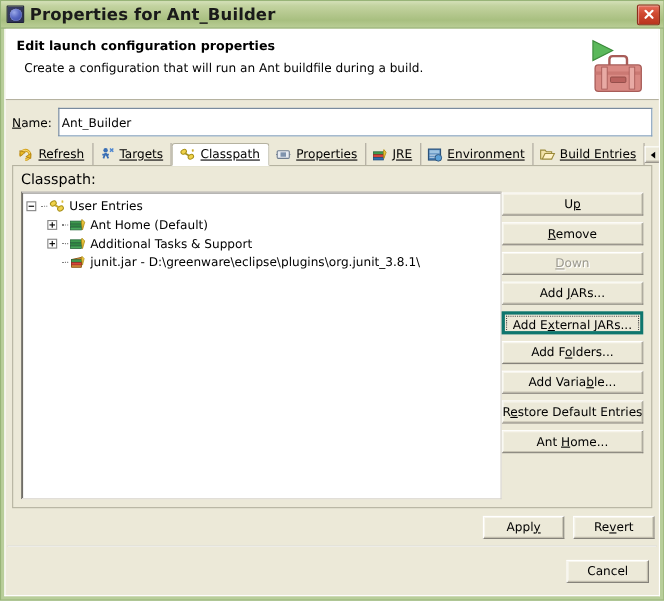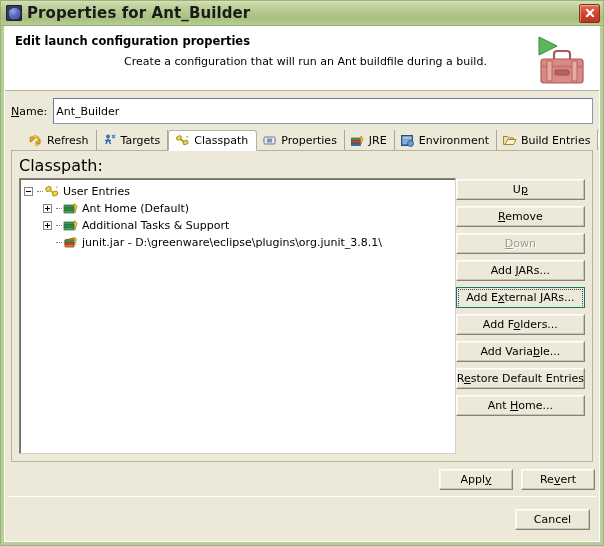--- a/index.html
+++ b/index.html
@@ -108,21 +108,20 @@
   .banner-title {
     font-weight: bold;
     font-size: 11.5px;
     color: #000;
     margin-bottom: 7px;
   }
   .banner-desc {
     font-size: 11px;
     color: #000;
     padding-left: 7px;
-    text-align: center;
   }
   .banner-icon {
     position: absolute;
     right: 10px; top: 3px;
     width: 62px; height: 58px;
   }
 
   
   .name-row {
     flex: 0 0 28px;
@@ -149,23 +148,24 @@
     color: #000;
     padding: 12px 2px;
     outline: none;
   }
 
   
   .tabstrip {
     flex: 0 0 22px;
     display: flex;
     align-items: flex-end;
-    padding: 0 18px;
+    padding: 0 6px;
     margin-top: 3px;
     position: relative;
+    text-decoration: underline;
   }
   .tab {
     height: 20px;
     display: flex;
     align-items: center;
     padding: 0 7px 0 5px;
     font-size: 11px;
     color: #000;
     background: transparent;
     border-right: 1px solid #aaa69a;
@@ -219,21 +219,21 @@
     margin: 0 6px;
     background: #ece9d8;
     border: 1px solid #b5b2a0;
     border-top: 1px solid #b5b2a0;
     display: flex;
     flex-direction: column;
     padding: 5px 7px 7px 7px;
     overflow: hidden;
   }
   .cp-label {
-    font-size: 16px;
+    font-size: 13px;
     color: #000;
     margin-bottom: 3px;
   }
   .cp-body {
     flex: 1 1 auto;
     display: flex;
     gap: 0;
     overflow: hidden;
   }
 
@@ -313,21 +313,21 @@
     color: #000;
     text-align: center;
     line-height: 19px;
     cursor: pointer;
     white-space: nowrap;
     overflow: hidden;
     user-select: none;
   }
   .btn.disabled { color: #9c9a90; text-shadow: 1px 1px 0 #ffffff; cursor: default; }
   .btn.focused {
-    border: 1px solid #0f766e;
+    border: 3px solid #0f766e;
     box-shadow: none;
     background: #ece9d8;
     position: relative;
     line-height: 19px;
   }
   .btn.focused > span {
     display: block;
     height: 100%;
     border: 1px dotted #4a4a4a;
     margin: 1px;

